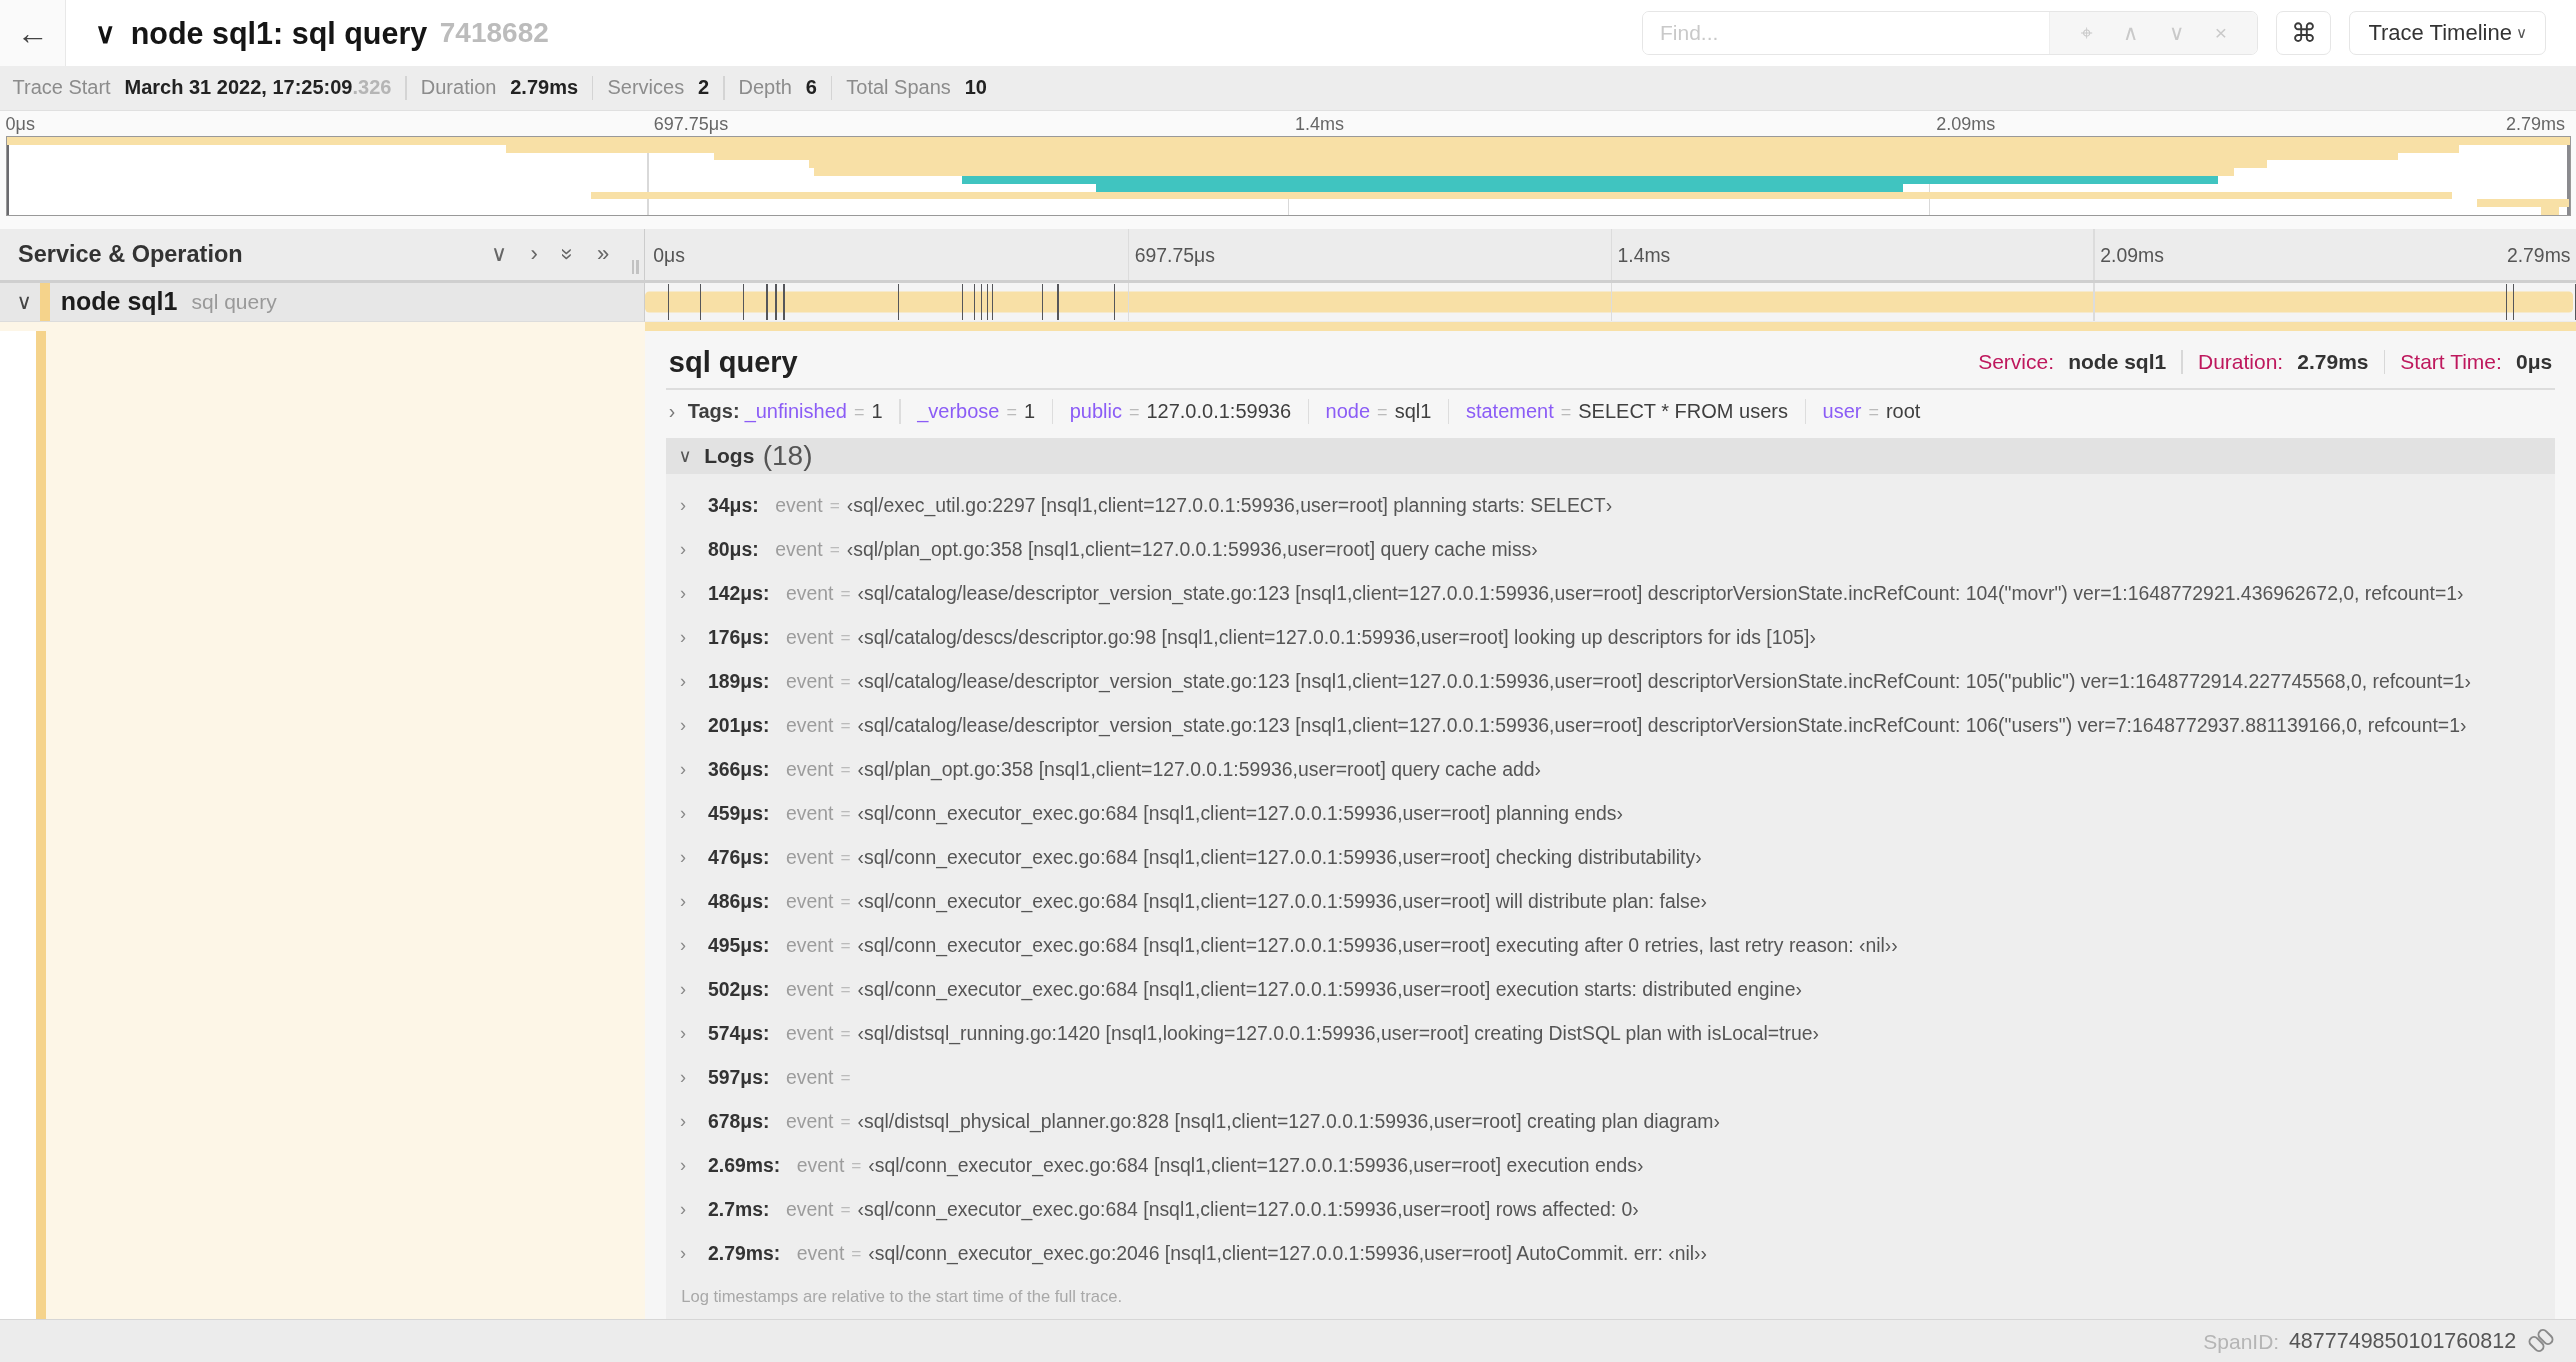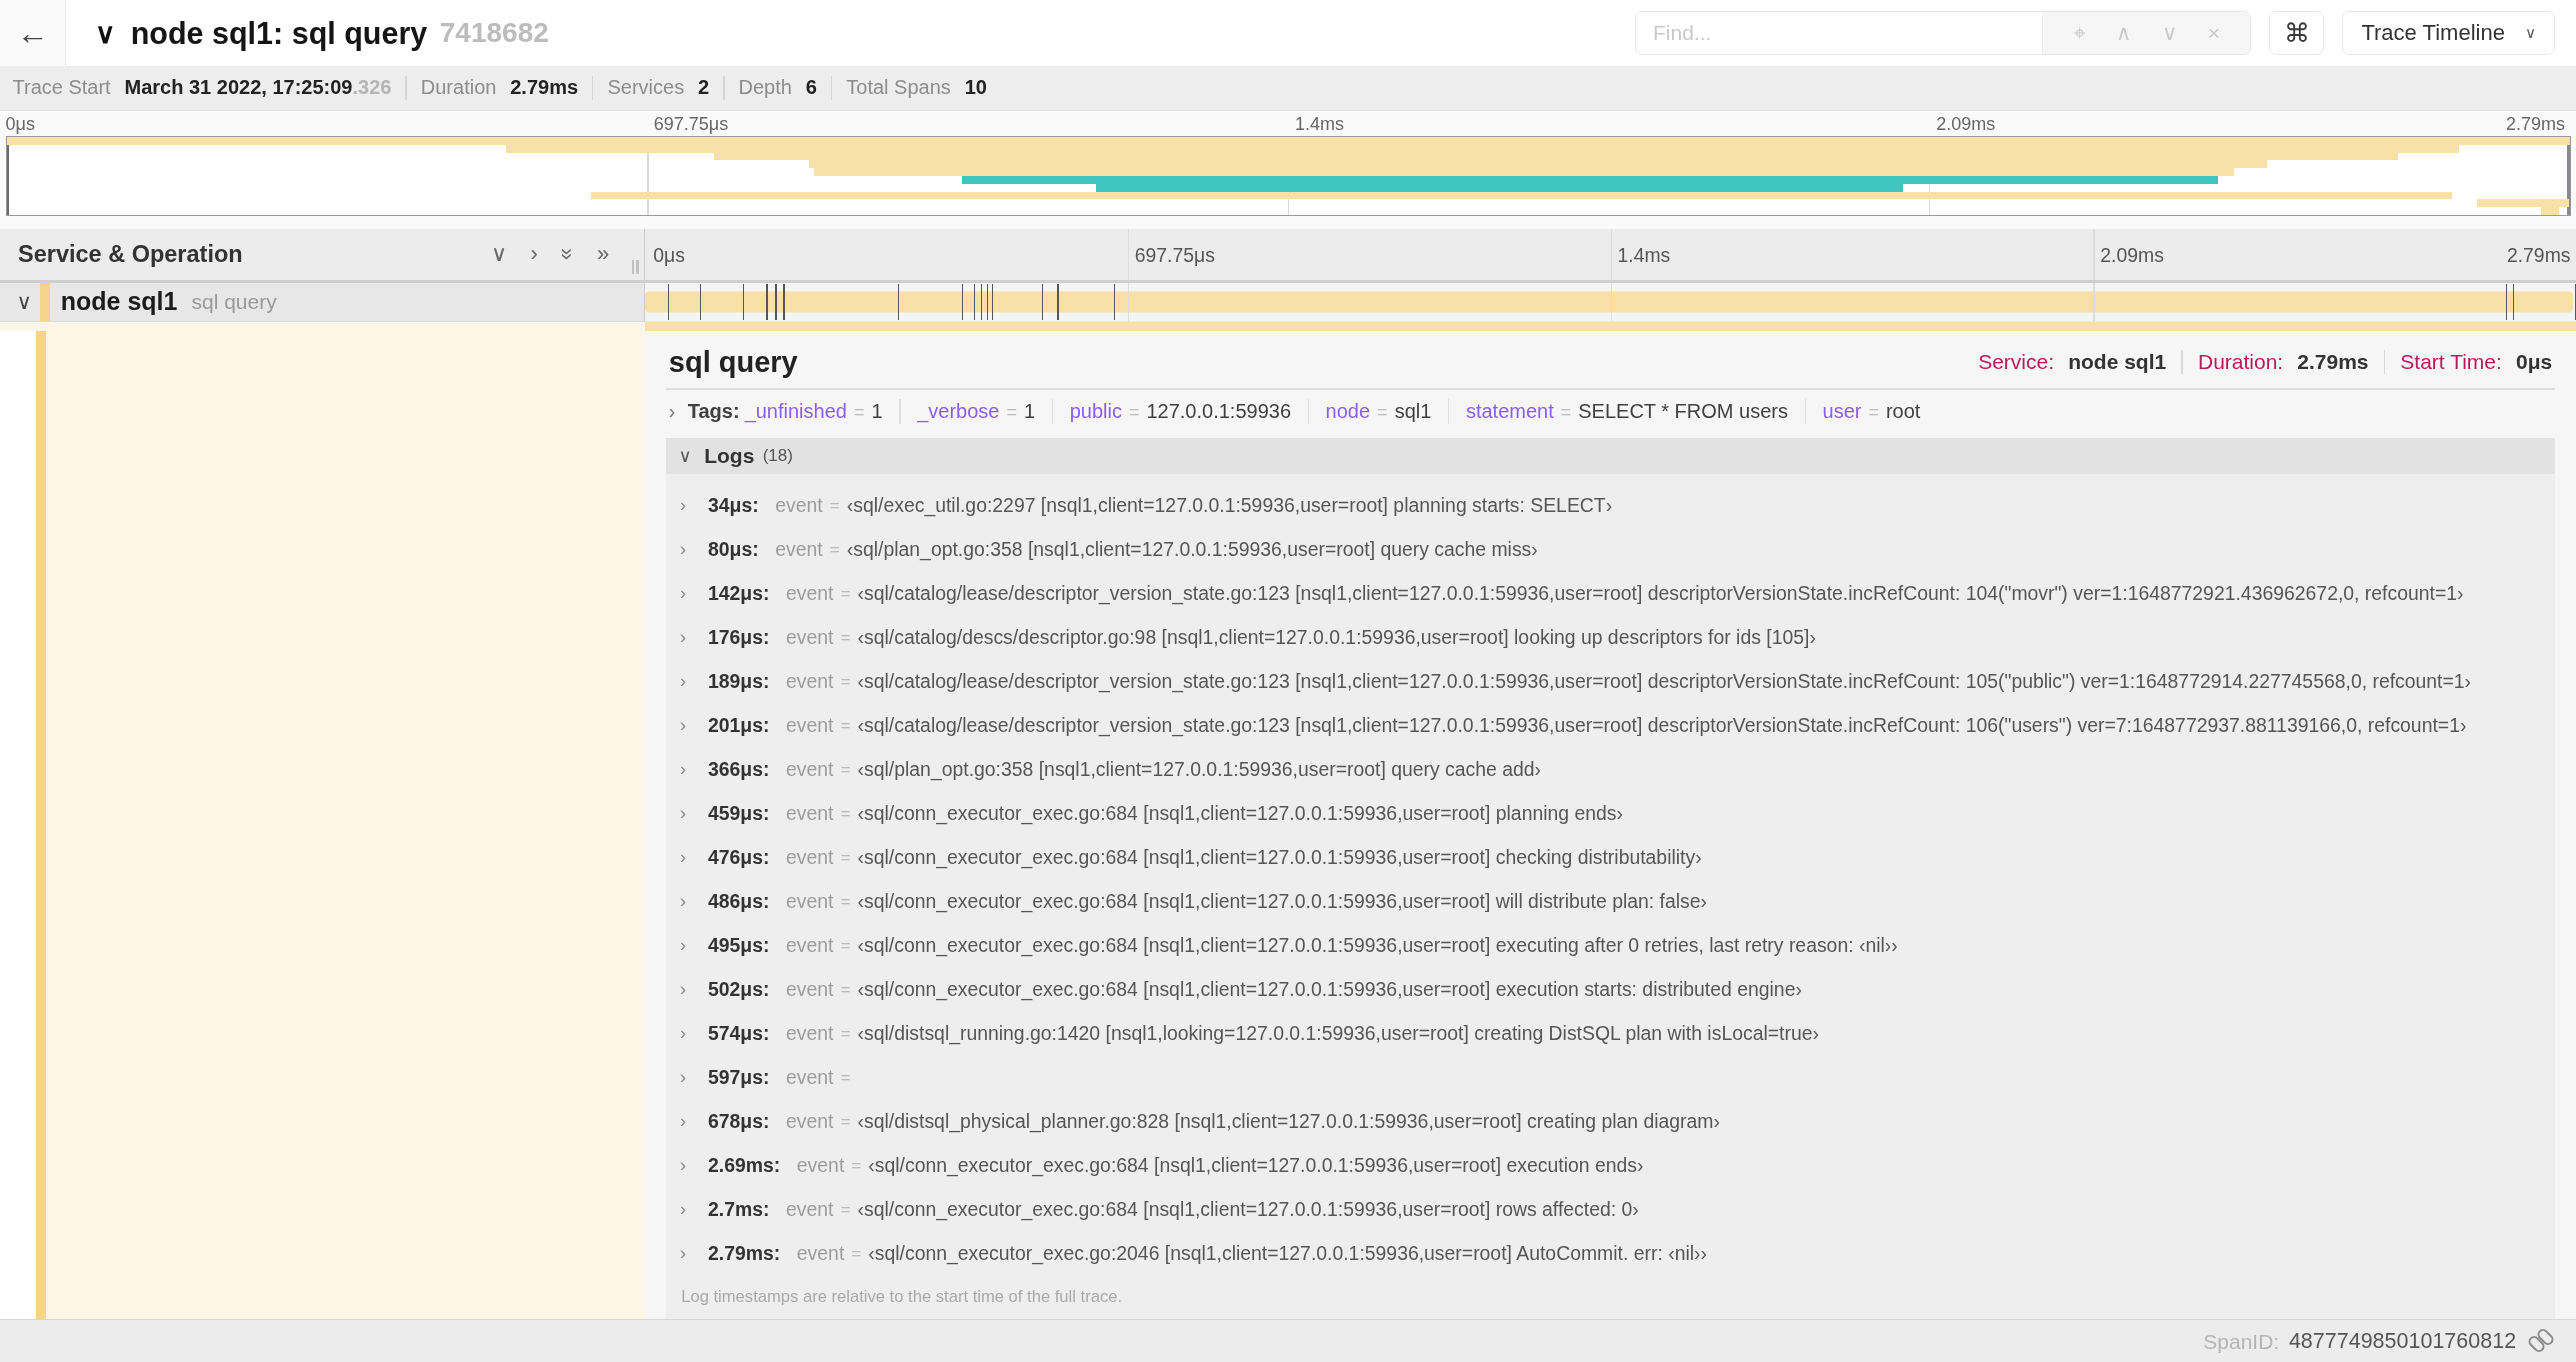--- a/index.html
+++ b/index.html
@@ -12,21 +12,21 @@
   .title-chevron { font-size:28px; font-weight:bold; color:#111; margin:0 15.2px 0 29px; }
   .hdr-title { font-size:30.5px; font-weight:bold; color:#151515; white-space:nowrap; }
   .hdr-trace-id { font-size:28px; font-weight:bold; color:#bcbcbc; margin-left:12.5px; }
   .hdr-spacer { flex:1; }
   .find-box { height:44px; width:616px; display:flex; border:1.4px solid #e6e6e6; border-radius:7px; overflow:hidden; background:#fff; }
   .find-input { flex:1; border:none; outline:none; font-size:21px; padding:0 16.6px; color:#444; font-family:"Liberation Sans",sans-serif; background:#fff; }
   .find-input::placeholder { color:#c9c9c9; }
   .find-icons { width:208px; background:#f6f6f6; display:flex; align-items:center; justify-content:space-evenly; border-left:1.4px solid #eee; }
   .find-icons span { font-size:21px; color:#c9c9c9; }
   .sq-btn { height:44px; min-width:55px; margin-left:18px; border:1.4px solid #e6e6e6; border-radius:7px; background:#fff; display:flex; align-items:center; justify-content:center; font-size:26px; color:#3a3a3a; cursor:pointer; }
-  .tt-btn { height:44px; margin:0 21px 0 18px; border:1.4px solid #e6e6e6; border-radius:7px; background:#fff; display:flex; align-items:center; gap:20px; padding:0 18px; font-size:22px; color:#333; cursor:pointer; white-space:nowrap; }
+  .tt-btn { height:44px; margin:0 30px 0 18px; border:1.4px solid #e6e6e6; border-radius:7px; background:#fff; display:flex; align-items:center; gap:4px; padding:0 18px; font-size:22px; color:#333; cursor:pointer; white-space:nowrap; }
   .tt-btn .chev { font-size:15.2px; color:#555; }
 
   
   .sumbar { height:45px; background:#ededed; border-bottom:1.4px solid #e0e0e0; display:flex; align-items:center; padding-left:12.5px; font-size:20px; flex:0 0 auto; }
   .sum-item { white-space:nowrap; }
   .sum-label { color:#8c8c8c; margin-right:8.3px; }
   .sum-value { color:#222; font-weight:bold; }
   .sum-suffix { color:#b5b5b5; font-weight:bold; }
   .sum-sep { width:1.4px; height:23.5px; background:#d4d4d4; margin:0 14px; }
 
@@ -89,21 +89,21 @@
   .tag-item { white-space:nowrap; }
   .tag-key { color:#8b5cf6; }
   .tag-eq { color:#bbb; margin:0 7px; font-size:18px; }
   .tag-val { color:#3f3f3f; }
   .tag-sep { width:1.4px; height:25px; background:#ddd; margin:0 16.6px; }
 
   .logs-block { margin-top:4.2px; border-bottom:1.4px solid #dcdcdc; }
   .logs-header { height:36px; background:#e2e2e2; display:flex; align-items:center; padding:0 12.5px; cursor:pointer; }
   .logs-chevron { font-size:18px; color:#555; margin-right:12.5px; }
   .logs-title { font-size:21px; font-weight:bold; color:#333; margin-right:8.3px; }
-  .logs-count { font-size:17px; color:#555; }
+  .logs-count { font-size:28px; color:#555; }
   .logs-body { background:#eee; padding:9.7px 0 5.5px 0; }
   .log-row { height:44px; display:flex; align-items:center; padding:0 14px; font-size:19.4px; white-space:nowrap; overflow:hidden; cursor:pointer; }
   .log-chevron { color:#888; font-size:18px; width:28px; }
   .log-time { font-weight:bold; color:#333; margin-right:16.6px; }
   .log-key { color:#9c9c9c; }
   .log-eq { color:#bbb; margin:0 7px; font-size:17.3px; }
   .log-value { color:#555; }
   .logs-footnote { font-size:16.6px; color:#a8a8a8; padding:11px 0 9.7px 15.2px; }
 
   

